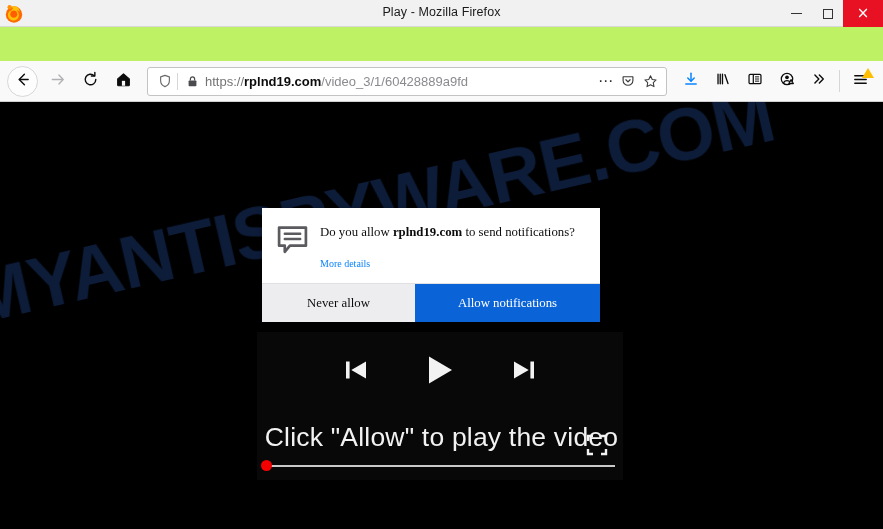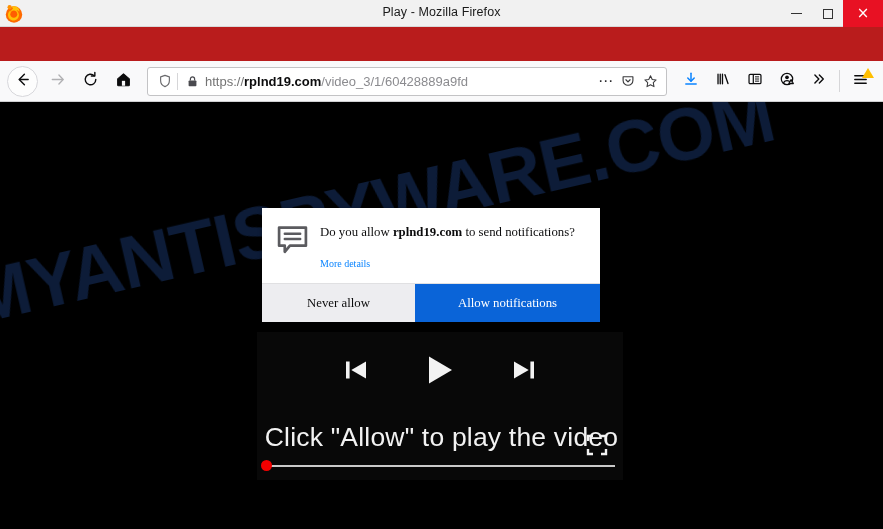--- a/index.html
+++ b/index.html
@@ -5,21 +5,21 @@
   * { box-sizing: border-box; margin: 0; padding: 0; }
   html, body {
     width: 883px; height: 529px;
     overflow: hidden;
     background: #000;
     font-family: "Liberation Sans", sans-serif;
   }
   #app {
     position: relative;
     width: 883px; height: 529px;
-    background: #b91c1c;
+    background: #bef264;
     overflow: hidden;
   }
 
   
   .titlebar {
     position: absolute; top: 0; left: 0;
     width: 883px; height: 27px;
     background: #f1f1f1;
     border-bottom: 1px solid #d8d8d8;
     display: flex; align-items: center;

